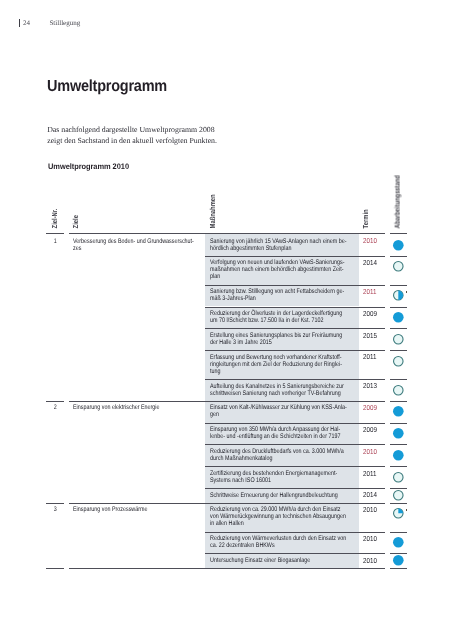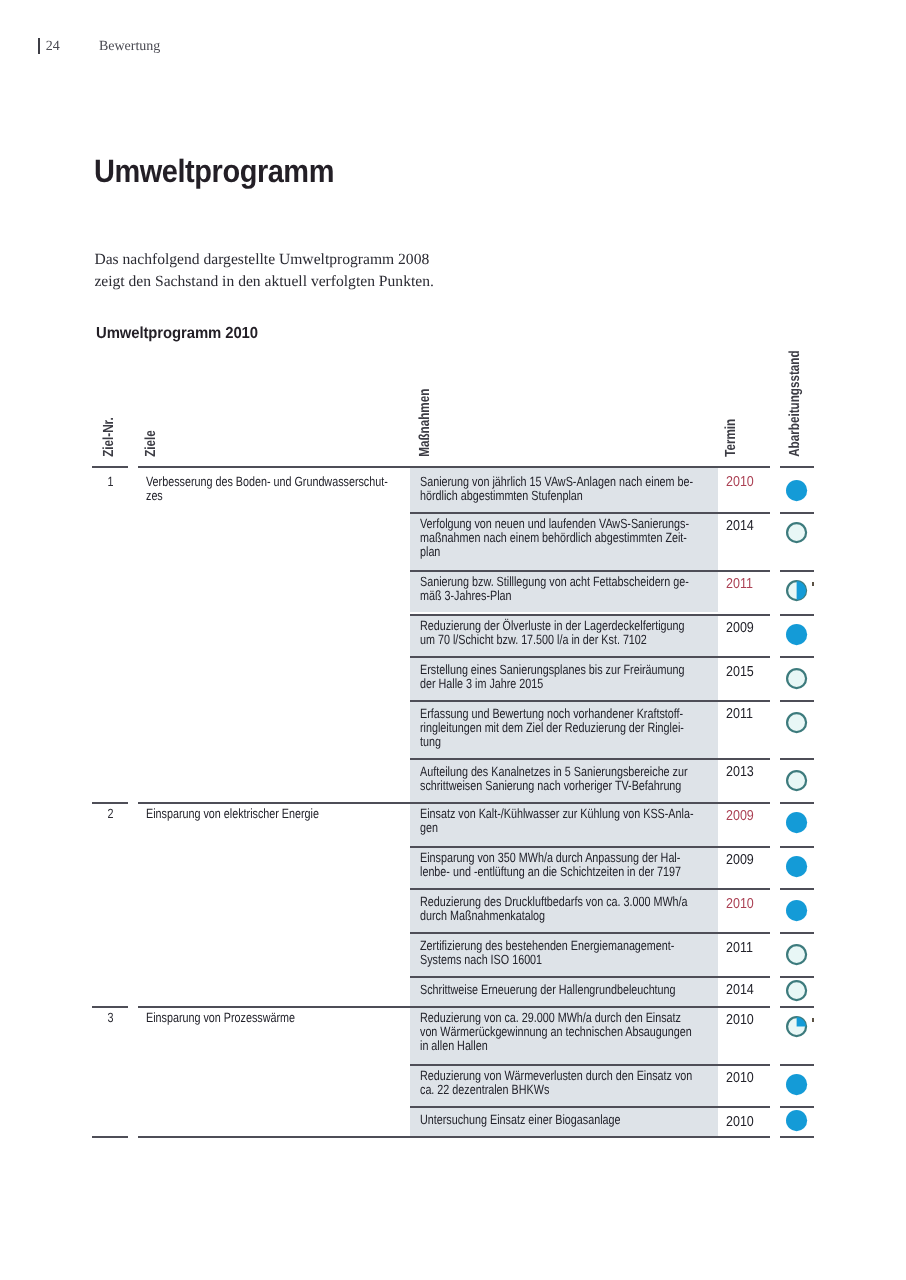--- a/index.html
+++ b/index.html
@@ -43,21 +43,21 @@
   .fnmark{position:absolute;display:block;width:1.4px;height:2.6px;background:#5b5245;}
 </style>
 </head>
 <body>
 
 <div class="page">
 
   <div class="runhead">
     <span class="bar"></span>
     <span class="pg">24</span>
-    <span class="brand">Bewertung</span>
+    <span class="brand">Stilllegung</span>
   </div>
 
   <h1 class="title">Umweltprogramm</h1>
   <div class="intro">Das nachfolgend dargestellte Umweltprogramm 2008
 zeigt den Sachstand in den aktuell verfolgten Punkten.</div>
   <div class="subtitle">Umweltprogramm 2010</div>
 
   <div class="tbl" id="tbl">
       <div class="shade" style="left:205px;top:234px;width:154px;height:21.799999999999997px;"></div>
       <div class="shade" style="left:205px;top:255.8px;width:154px;height:28.9px;"></div>

